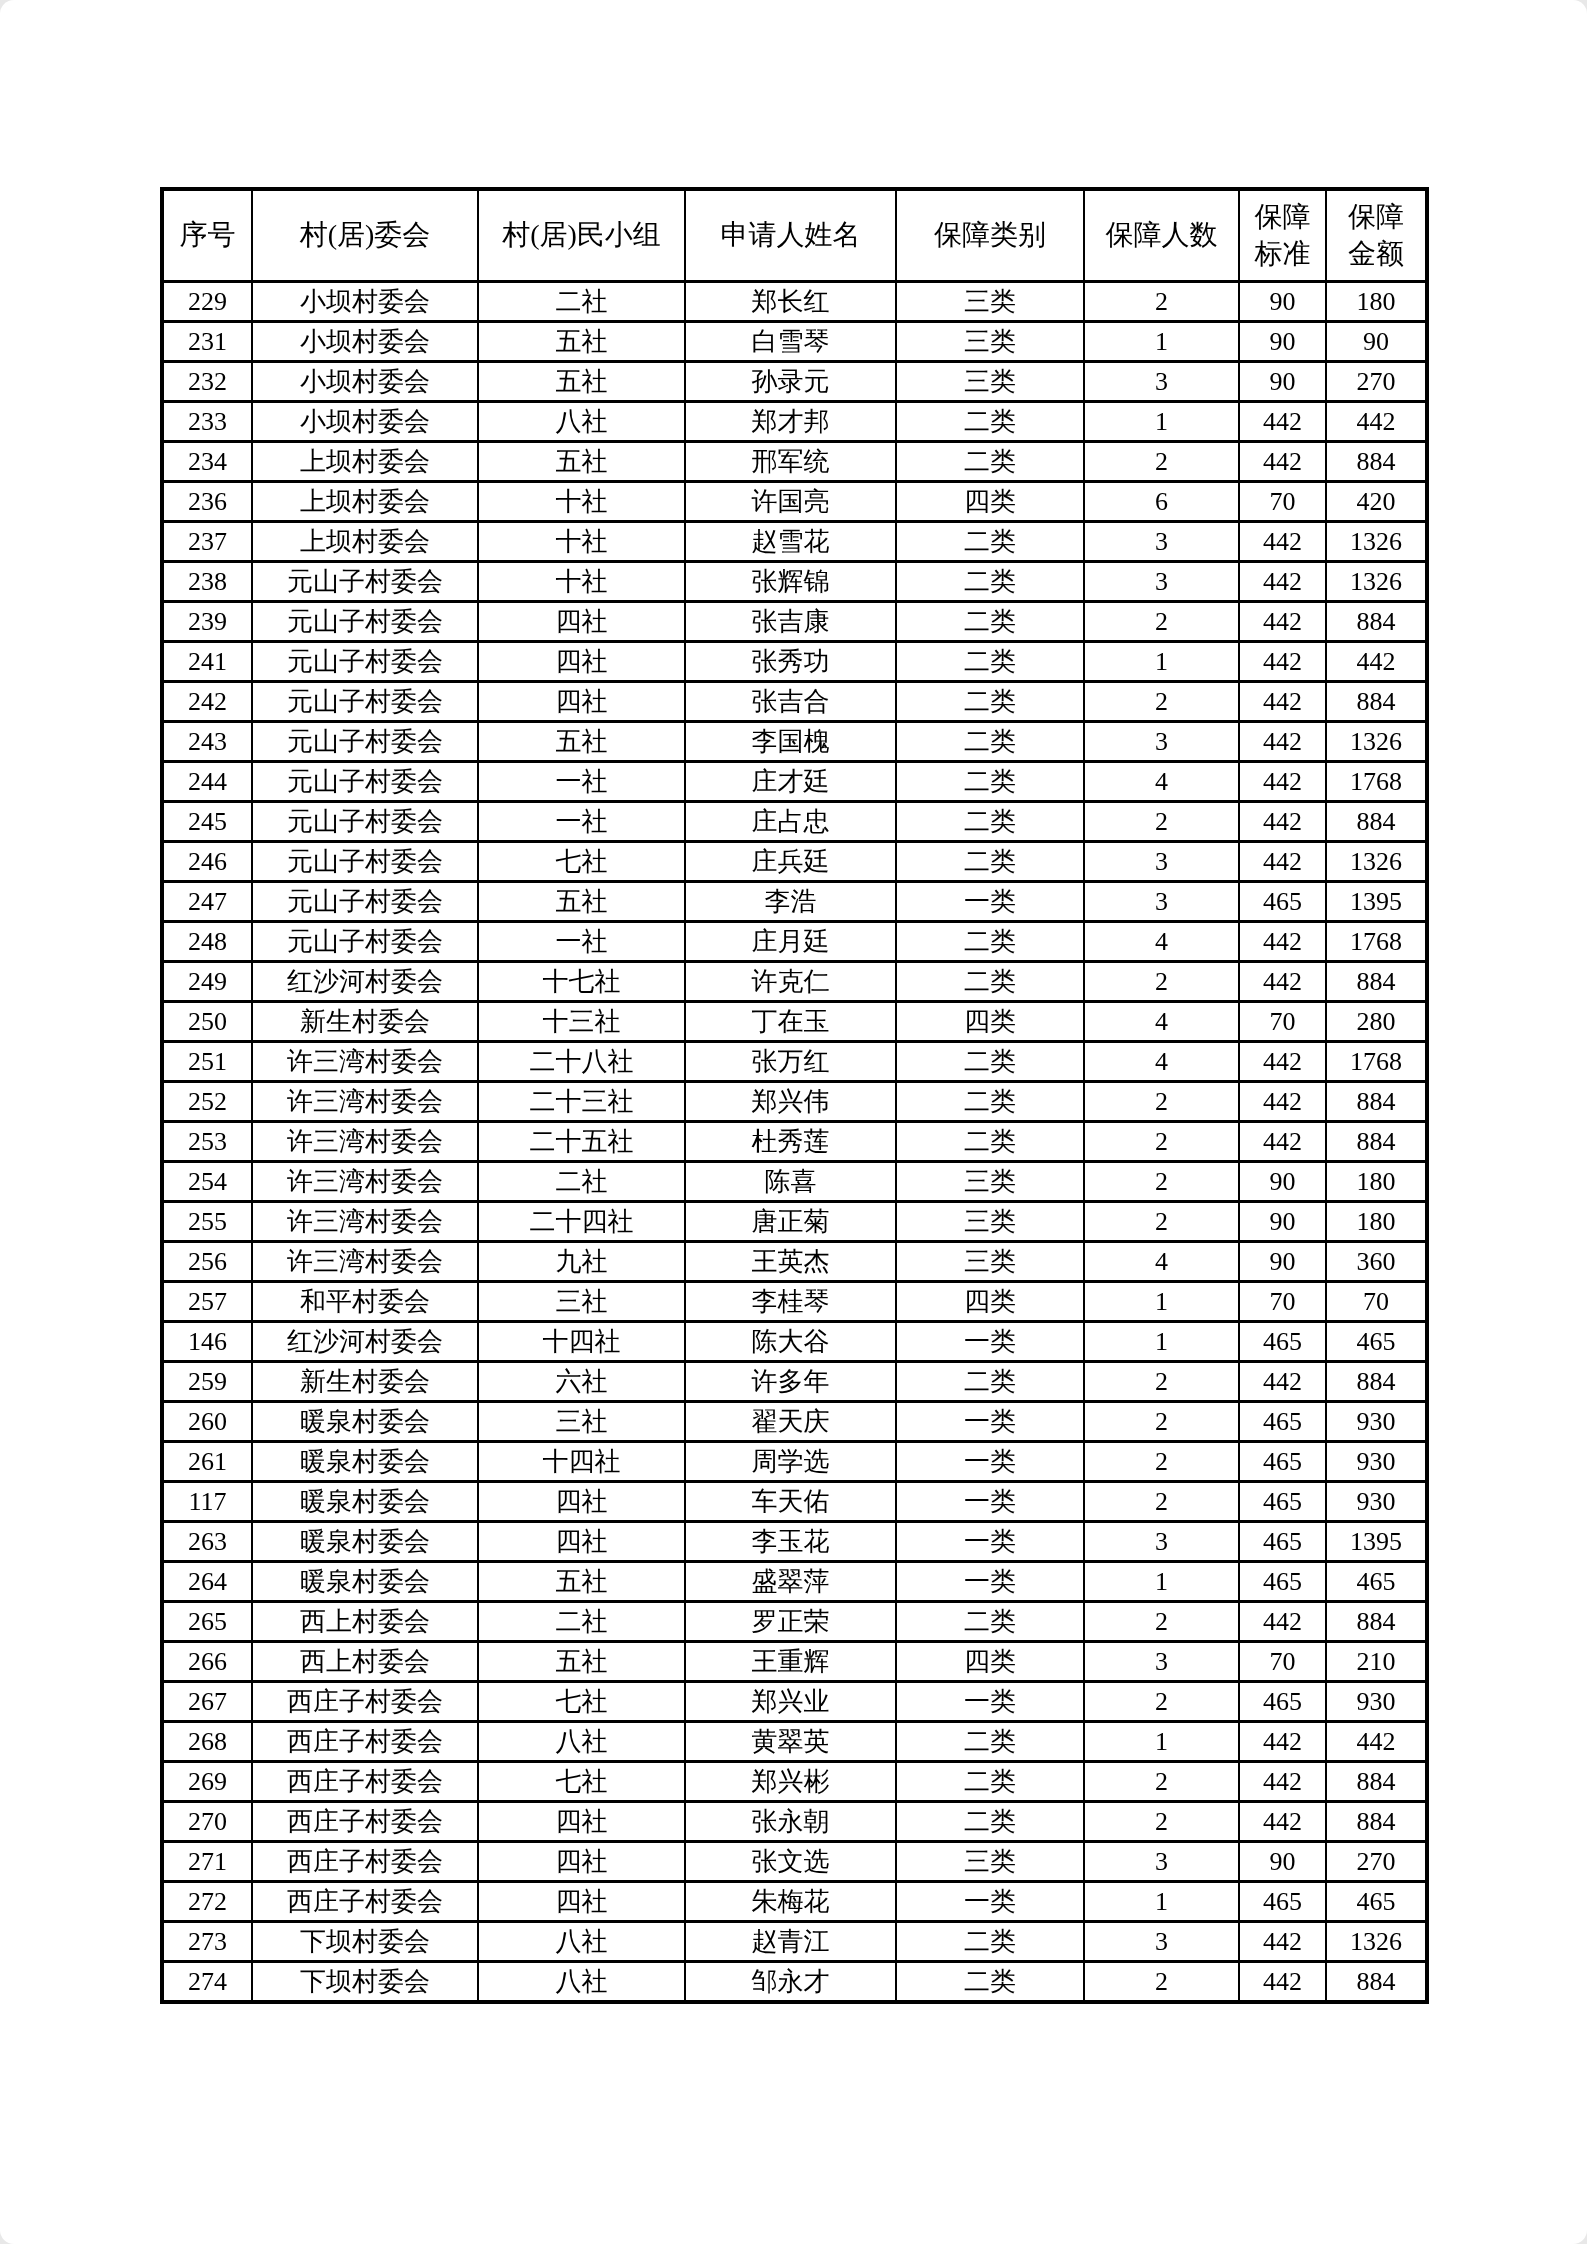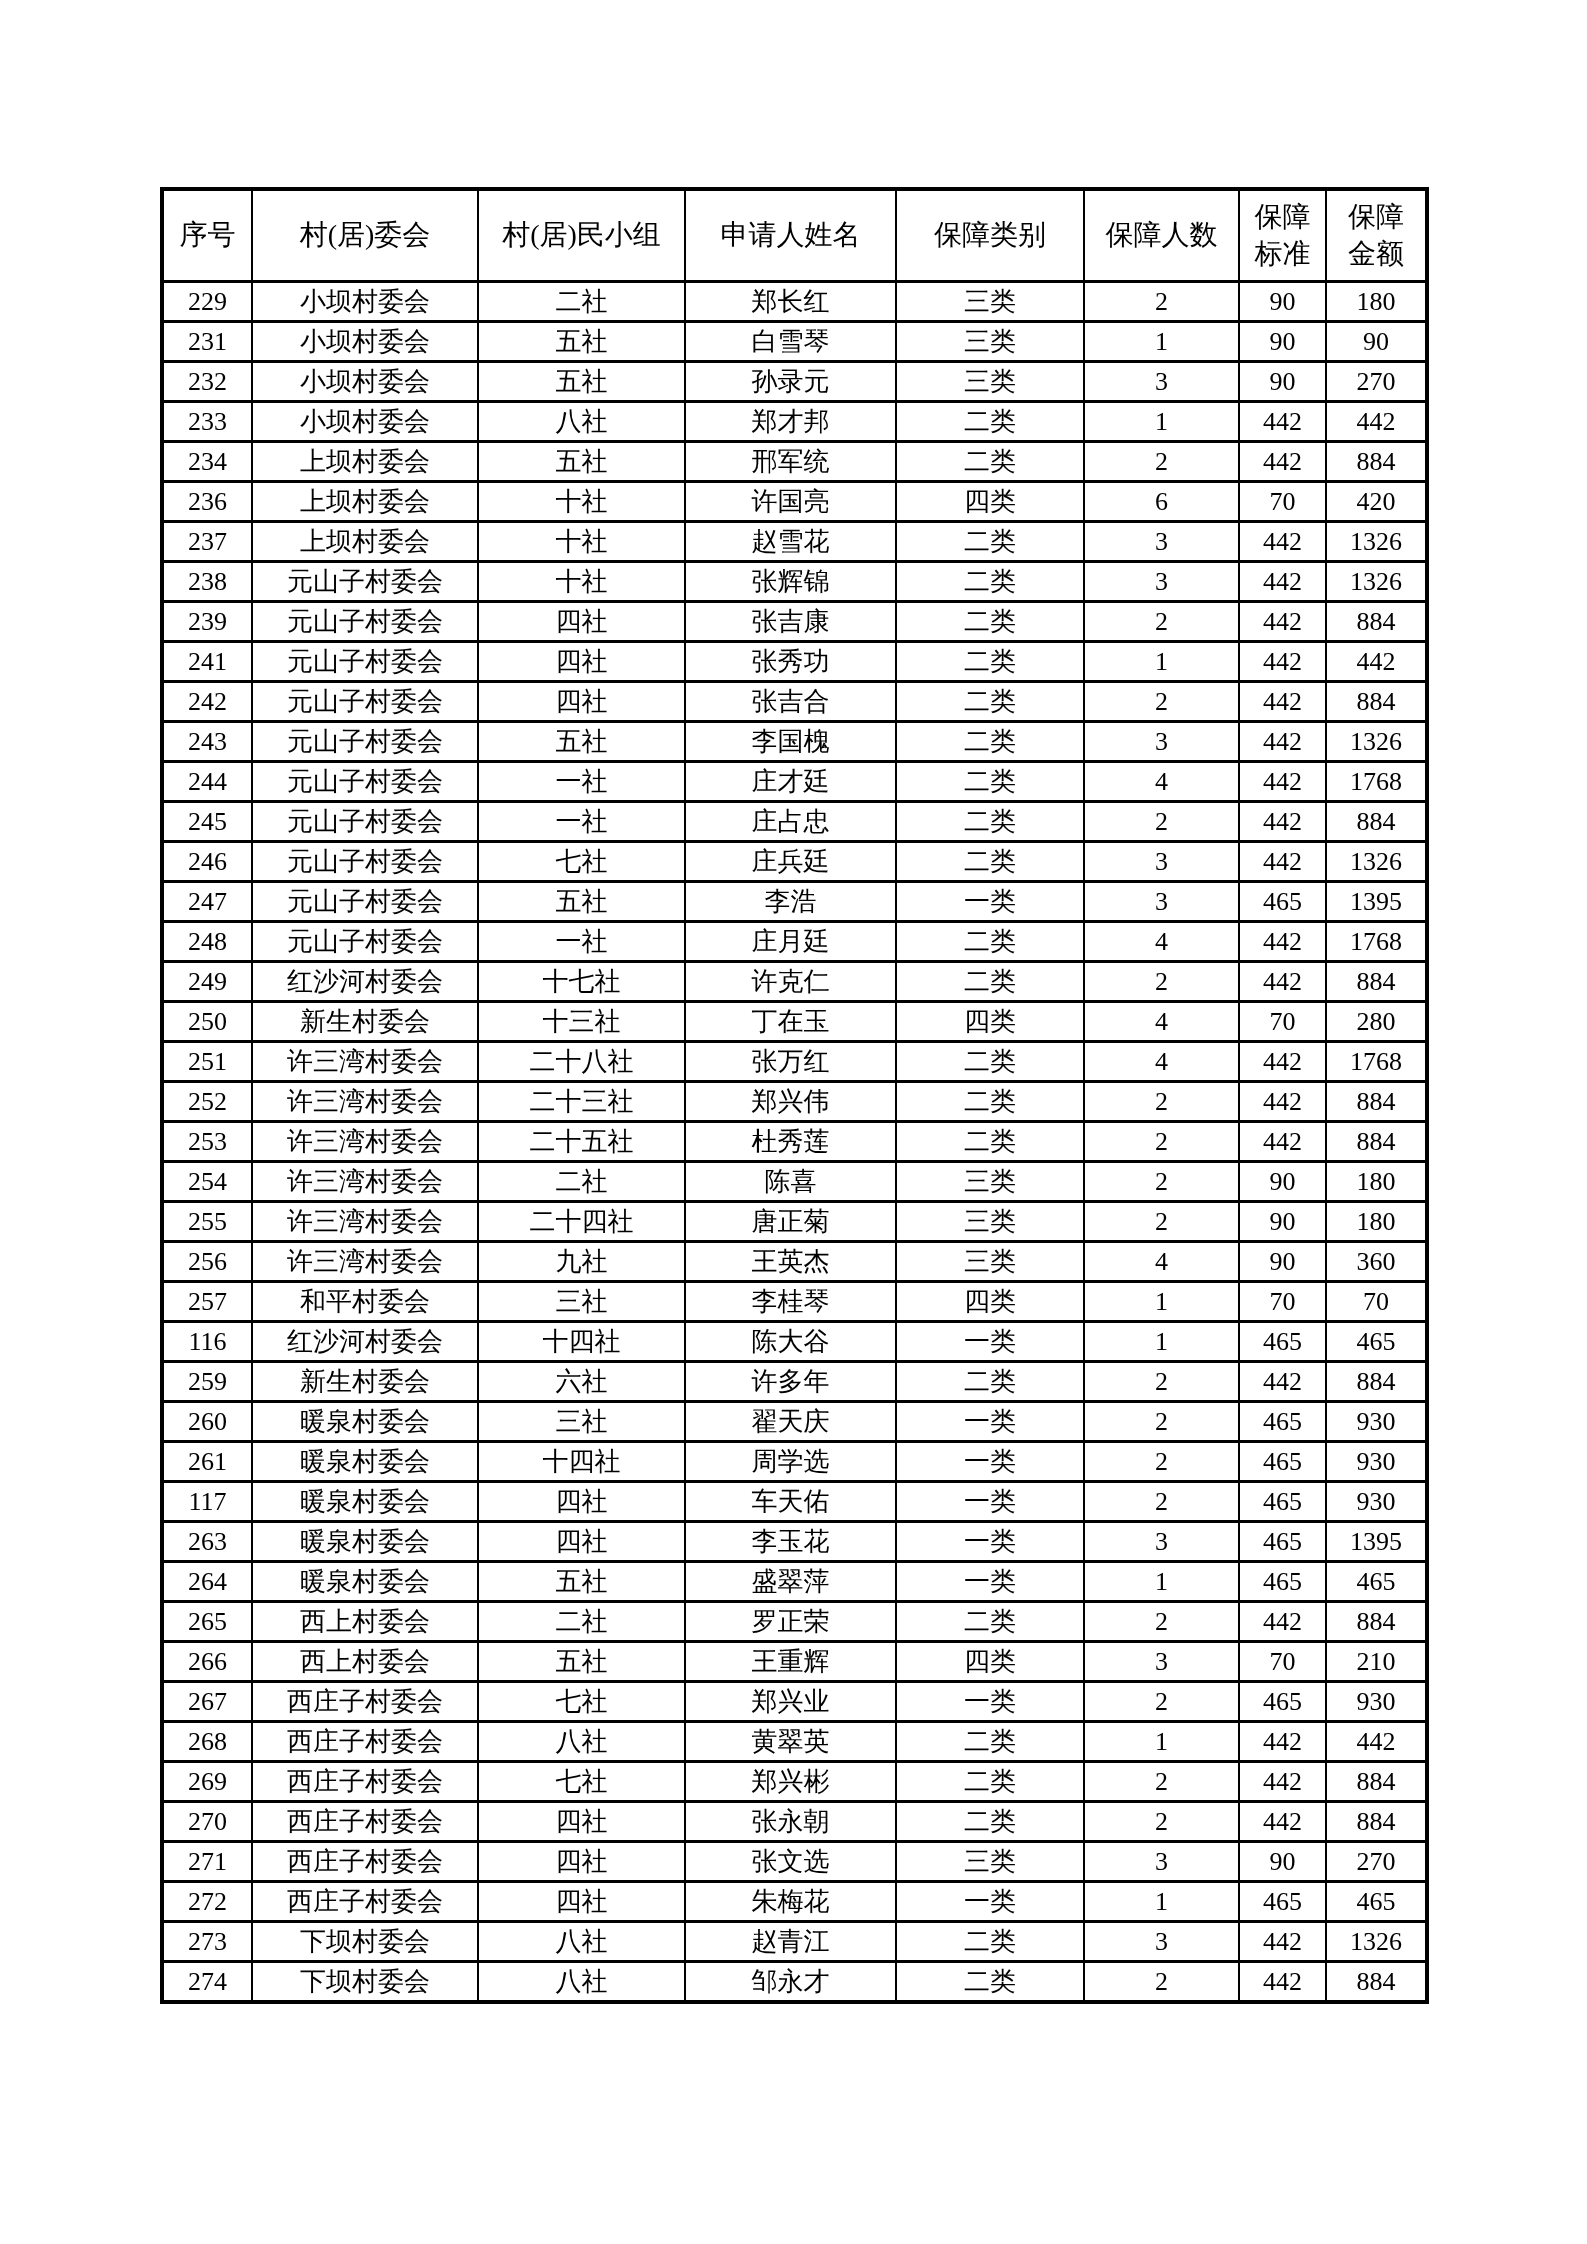--- a/index.html
+++ b/index.html
@@ -9,20 +9,21 @@
   }
   .page {
     position: relative;
     width: 1587px;
     height: 2244px;
     background: #ffffff;
     margin: 0 auto;
     overflow: hidden;
     font-family: "Liberation Serif", "DejaVu Serif", serif;
     color: #000000;
+    border-radius: 14px;
   }
   table.subsidy-table {
     position: absolute;
     left: 160px;
     top: 187px;
     width: 1265px;
     border-collapse: collapse;
     table-layout: fixed;
     border: 4px solid #000000;
   }
@@ -334,21 +335,21 @@
           <td>257</td>
           <td>和平村委会</td>
           <td>三社</td>
           <td>李桂琴</td>
           <td>四类</td>
           <td>1</td>
           <td>70</td>
           <td>70</td>
         </tr>
         <tr>
-          <td>116</td>
+          <td>146</td>
           <td>红沙河村委会</td>
           <td>十四社</td>
           <td>陈大谷</td>
           <td>一类</td>
           <td>1</td>
           <td>465</td>
           <td>465</td>
         </tr>
         <tr>
           <td>259</td>

